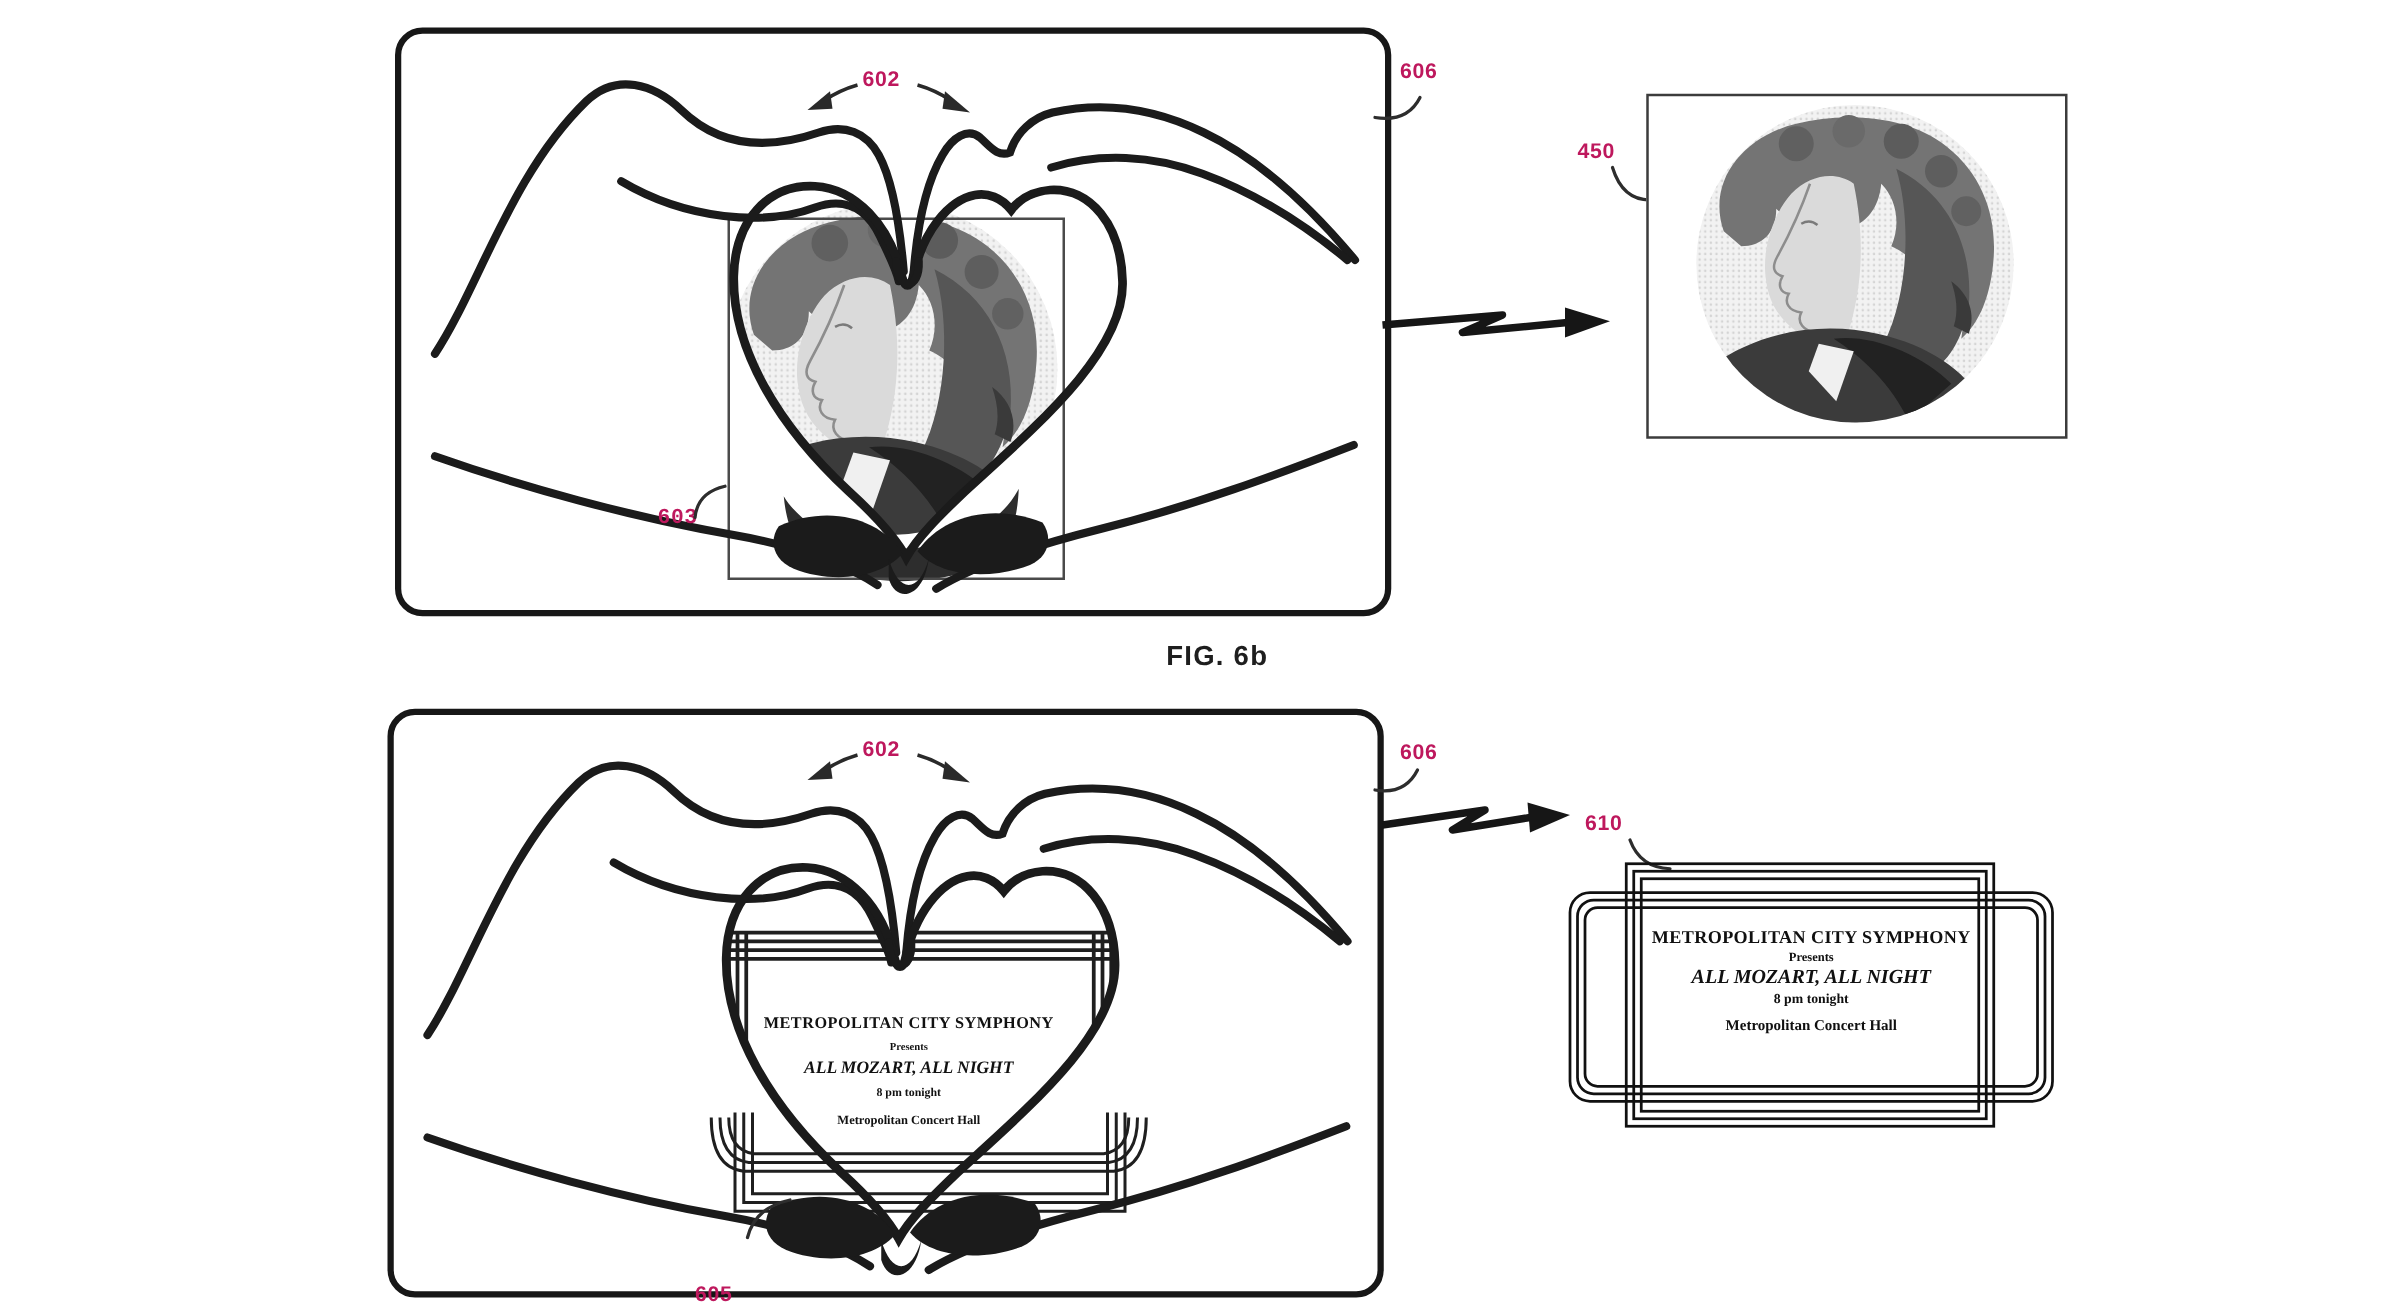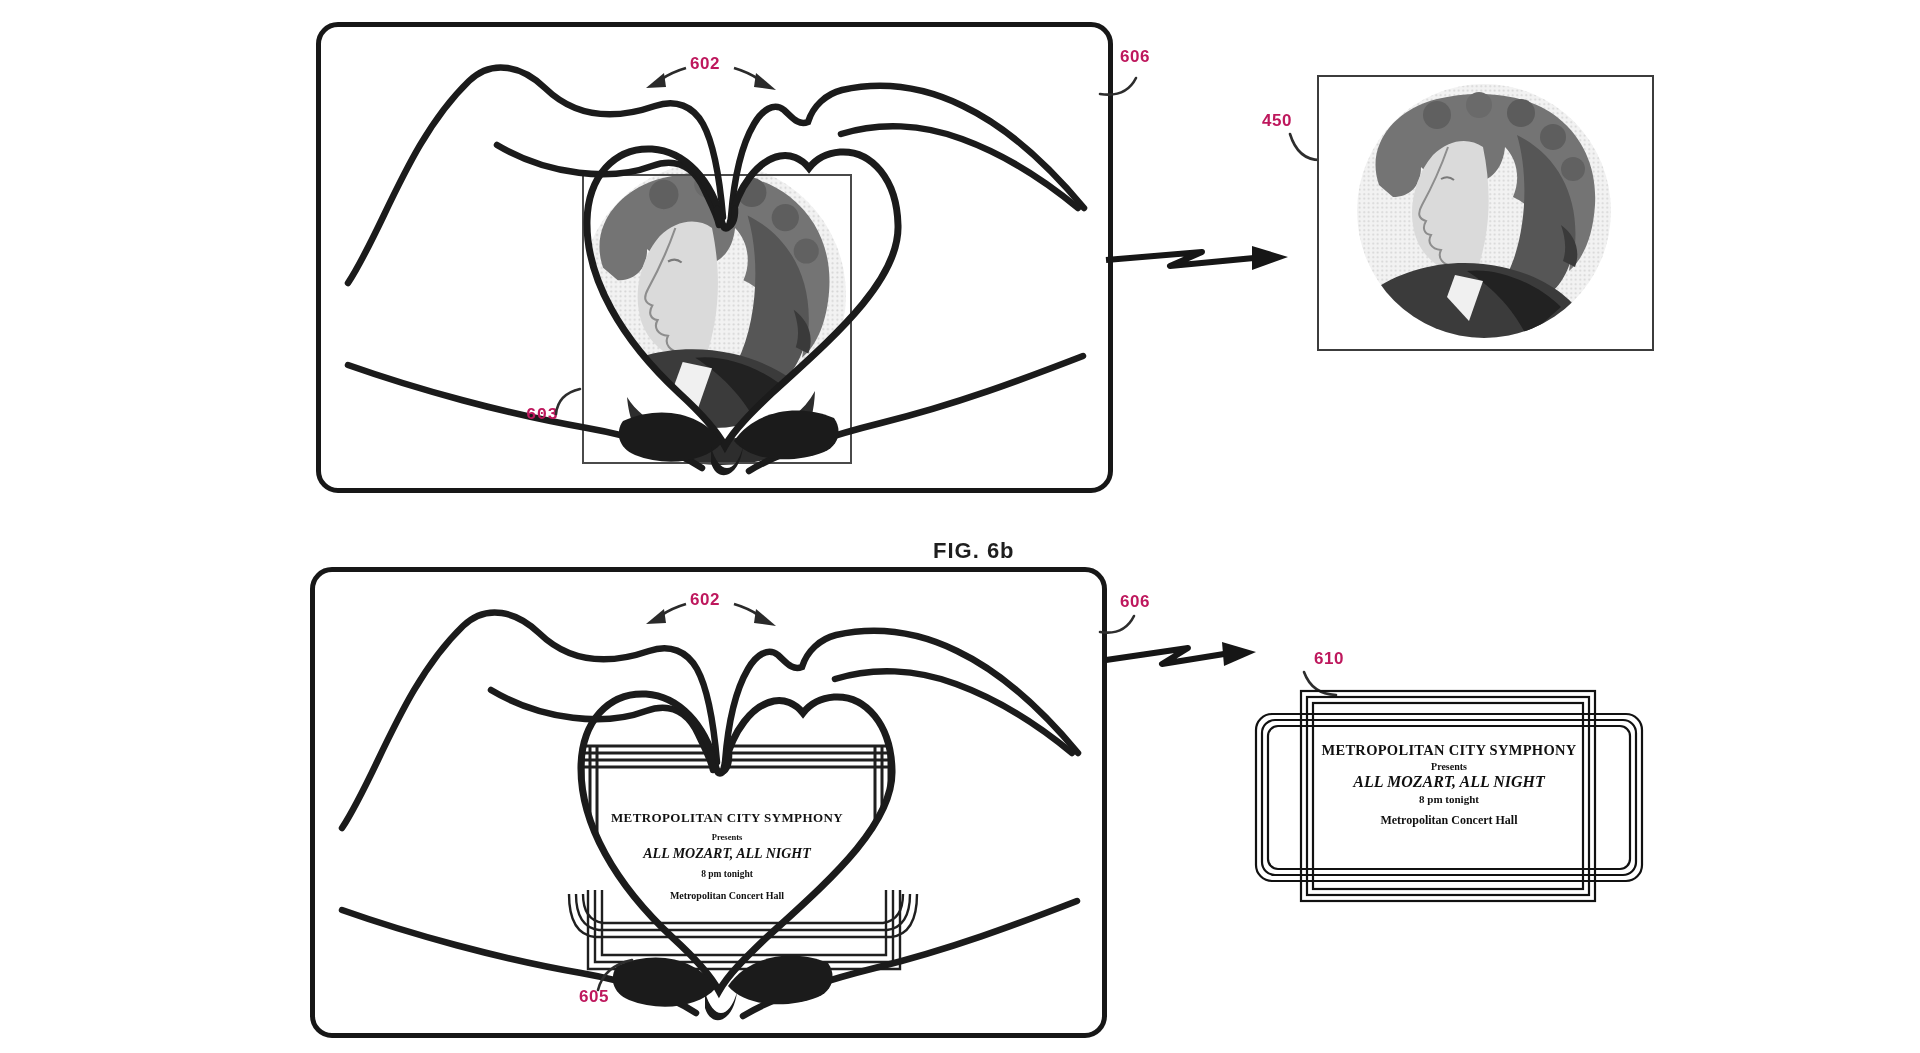--- a/index.html
+++ b/index.html
@@ -140,30 +140,30 @@
         <path class="stackline2" d="M 261,322 Q 261,355 284,358 L 572,358 Q 595,355 595,322"></path>
         <path class="stackline2" d="M 268,322 Q 268,348 288,351 L 568,351 Q 588,348 588,322"></path>
         <path class="stackline2" d="M 273,318 L 273,397 L 585,397 L 585,318"></path>
         <path class="stackline2" d="M 280,318 L 280,390 L 578,390 L 578,318"></path>
         <path class="stackline2" d="M 287,318 L 287,383 L 571,383 L 571,318"></path>
       </g>
       <use href="#hands-art"></use>
     </svg>
   </div>
 
-  <div class="figcap" style="left:933px;top:539px;">FIG. 6b</div>
+  <div class="figcap" style="left:933px;top:513px;">FIG. 6b</div>
 
   <div class="label" style="left:690px;top:55px;">602</div>
   <div class="label" style="left:690px;top:591px;">602</div>
   <div class="label" style="left:526px;top:406px;font-family:Liberation Mono, monospace;">603</div>
-  <div class="label" style="left:556px;top:988px;margin-left:23px;">605</div>
+  <div class="label" style="left:556px;top:1027px;">605</div>
   <div class="label" style="left:1120px;top:48px;">606</div>
   <div class="label" style="left:1120px;top:593px;">606</div>
   <div class="label" style="left:1262px;top:112px;">450</div>
-  <div class="label" style="left:1268px;top:650px;margin-left:46px;">610</div>
+  <div class="label" style="left:1268px;top:650px;">610</div>
 
   <svg class="arr" style="position:absolute;left:644px;top:62px;" width="44" height="30">
     <path d="M 42,6 Q 28,10 16,18"></path>
       <polygon points="20,11 2,26 22,25"></polygon>
   </svg>
   <svg class="arr" style="position:absolute;left:732px;top:62px;" width="46" height="32">
     <path d="M 2,6 Q 16,10 28,18"></path>
       <polygon points="24,11 44,28 22,25"></polygon>
   </svg>
 

